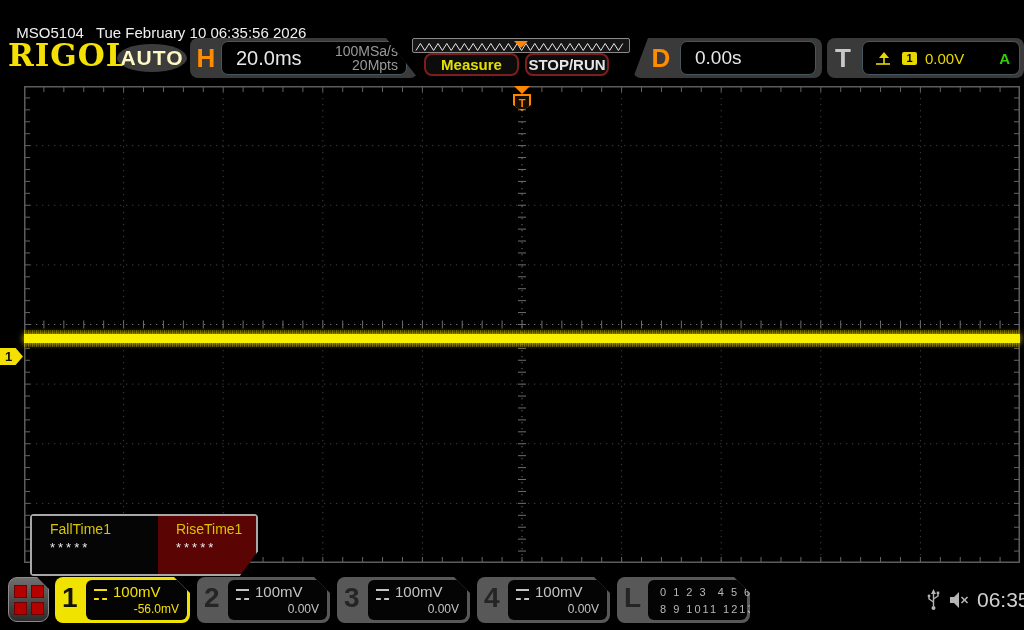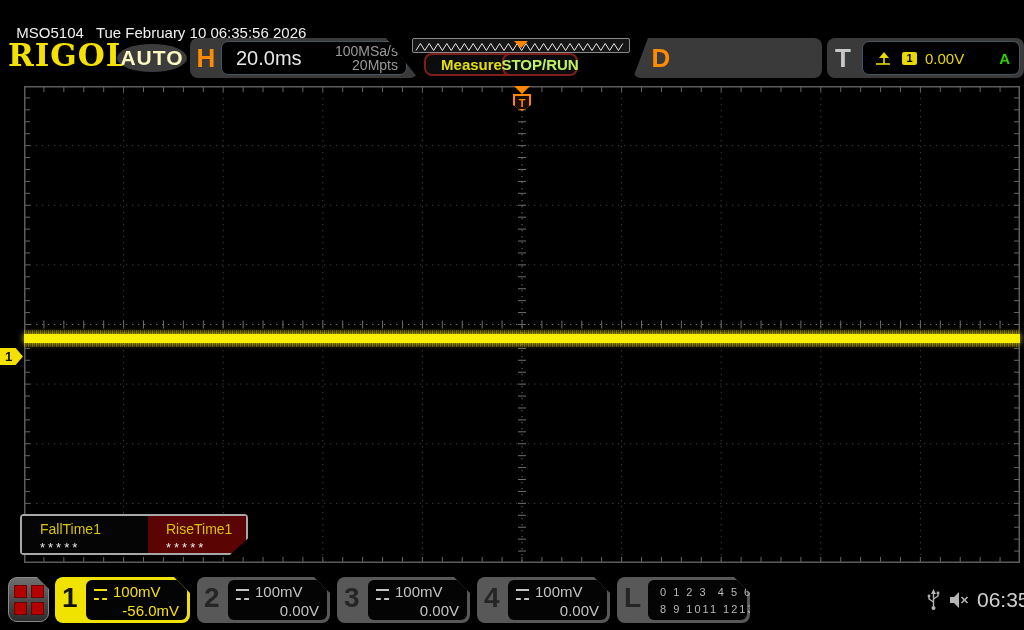--- a/index.html
+++ b/index.html
@@ -32,21 +32,21 @@
   .h-right{margin-left:auto;margin-right:8px;text-align:right;color:#9a9a9a;
         font-size:14px;line-height:14px;}
 
   .wave-strip{left:412px;top:38px;width:218px;height:15px;background:#161616;
         border:1px solid #8a8a8a;border-radius:2px;box-sizing:border-box;}
 
   .hdr-btn{height:23px;background:#0c0c0c;border:2px solid #7f1d1d;border-radius:8px;
         display:flex;align-items:center;justify-content:center;font-weight:bold;
         font-size:15px;box-sizing:border-box;}
   .measure-btn{left:424px;top:53px;width:95px;color:#e3e000;}
-  .stoprun-btn{left:502px;top:53px;width:76px;color:#bef264;}
+  .stoprun-btn{left:525px;top:53px;width:84px;color:#e5e5e5;}
 
   .dblock{left:633px;top:38px;width:189px;height:40px;background:#3a3a3a;
         border-radius:8px;clip-path:polygon(15px 0,100% 0,100% 100%,0 100%);}
   .d-valbox{left:47px;top:3px;width:134px;height:32px;display:flex;align-items:center;}
   .d-value{color:#e8e8e8;font-size:19px;margin-left:14px;}
 
   .tblock{left:827px;top:38px;width:197px;height:40px;background:#3a3a3a;border-radius:8px;}
   .t-letter{color:#c8c8c8;}
   .t-valbox{left:35px;top:3px;width:156px;height:32px;display:flex;align-items:center;}
   .t-slope{margin-left:12px;width:17px;height:16px;}
@@ -79,21 +79,21 @@
 
   
   .trace-noise{left:24px;top:330px;width:996px;height:17px;
      background:repeating-linear-gradient(90deg,
         rgba(195,178,0,.45) 0 1px, rgba(80,72,0,.30) 1px 2px,
         rgba(150,138,0,.40) 2px 3px, rgba(45,40,0,.28) 3px 4px);}
   .trace-core{left:24px;top:334px;width:996px;height:9px;background:#f8ef00;
      box-shadow:0 0 6px rgba(255,240,0,.85);}
 
   
-  .meas-box{left:20px;top:514px;width:228px;height:41px;background:#050505;
+  .meas-box{left:30px;top:514px;width:228px;height:62px;background:#050505;
       border:2px solid #a8a8a8;border-radius:4px;box-sizing:border-box;
       clip-path:polygon(0 0,100% 0,100% 60%,92% 100%,0 100%);display:flex;}
   .meas-cell{padding:5px 0 0 18px;box-sizing:border-box;}
   .meas-cell.fall{width:126px;background:#050505;}
   .meas-cell.rise{flex:1;background:#5a0404;}
   .meas-label{color:#d8c400;font-size:14px;}
   .meas-value{color:#e8e8e8;font-size:13px;letter-spacing:3px;margin-top:3px;}
 
   
   .menu-btn{left:8px;top:577px;width:41px;height:45px;
@@ -107,21 +107,21 @@
   .ch-block{top:577px;height:46px;border-radius:8px;
       clip-path:polygon(0 0,calc(100% - 16px) 0,100% 16px,100% 100%,0 100%);}
   .ch-gray{background:#585858;}
   .ch-active{background:#f0e300;}
   .ch-num{position:absolute;left:7px;top:7px;font-size:28px;font-weight:bold;line-height:1;}
   .ch-gray .ch-num{color:#252525;}
   .ch-active .ch-num{color:#141400;}
   .ch-panel{position:absolute;left:31px;top:3px;right:3px;bottom:3px;background:#040404;
       border-radius:6px;padding:3px 8px 0 8px;box-sizing:border-box;}
   .ch-row1{display:flex;align-items:flex-end;gap:6px;font-size:15px;}
-  .ch-row2{text-align:right;font-size:15px;margin-top:2px;}
+  .ch-row2{text-align:right;font-size:12px;margin-top:2px;}
   .ch-gray .ch-panel{color:#c4c4c4;}
   .ch-active .ch-panel{color:#f5e003;}
   .dc-icon{width:13px;height:7px;border-top:2px solid currentColor;
       border-bottom:2px dashed currentColor;box-sizing:content-box;}
   .l-panel{position:absolute;left:31px;top:3px;right:3px;bottom:3px;background:#040404;
       border-radius:6px;padding:4px 0 0 12px;box-sizing:border-box;color:#b8b8b8;}
   .l-row{font-size:11px;line-height:17px;white-space:pre;letter-spacing:2px;}
 
   .sys-icons{left:926px;top:588px;display:flex;align-items:center;gap:8px;}
   .clock{color:#d0d0d0;font-size:21px;}
@@ -152,20 +152,23 @@
       <polyline points="3,10.5 7.4,3.5 11.8,10.5 16.200000000000003,3.5 20.6,10.5 25,3.5 29.4,10.5 33.8,3.5 38.199999999999996,10.5 42.599999999999994,3.5 46.99999999999999,10.5 51.39999999999999,3.5 55.79999999999999,10.5 60.19999999999999,3.5 64.6,10.5 69,3.5 73.4,10.5 77.80000000000001,3.5 82.20000000000002,10.5 86.60000000000002,3.5 91.00000000000003,10.5 95.40000000000003,3.5 99.80000000000004,10.5 104.20000000000005,3.5 108.60000000000005,10.5 113.00000000000006,3.5 117.40000000000006,10.5 121.80000000000007,3.5 126.20000000000007,10.5 130.60000000000008,3.5 135.00000000000009,10.5 139.4000000000001,3.5 143.8000000000001,10.5 148.2000000000001,3.5 152.6000000000001,10.5 157.0000000000001,3.5 161.40000000000012,10.5 165.80000000000013,3.5 170.20000000000013,10.5 174.60000000000014,3.5 179.00000000000014,10.5 183.40000000000015,3.5 187.80000000000015,10.5 192.20000000000016,3.5 196.60000000000016,10.5 201.00000000000017,3.5 205.40000000000018,10.5 209.80000000000018,3.5" fill="none" stroke="#e8e8e8" stroke-width="1"></polyline>
       <polygon points="101,1 115,1 108,8" fill="#ff8700"></polygon>
     </svg>
 </div>
 
 <div class="abs hdr-btn measure-btn">Measure</div>
 <div class="abs hdr-btn stoprun-btn">STOP/RUN</div>
 
 <div class="abs dblock">
   <div class="blk-letter orange" style="left:12px;">D</div>
+  <div class="valbox d-valbox">
+    <span class="d-value">0.00s</span>
+  </div>
 </div>
 
 <div class="abs tblock">
   <div class="blk-letter t-letter">T</div>
   <div class="valbox t-valbox">
     <svg class="t-slope" viewBox="0 0 17 16">
       <polyline points="1,14 15,14" stroke="#e8d800" stroke-width="1.6" fill="none"></polyline>
       <polyline points="9,14 9,5" stroke="#e8d800" stroke-width="1.6" fill="none"></polyline>
       <polygon points="4,8 14,8 9,2" fill="#e8d800"></polygon>
     </svg>

